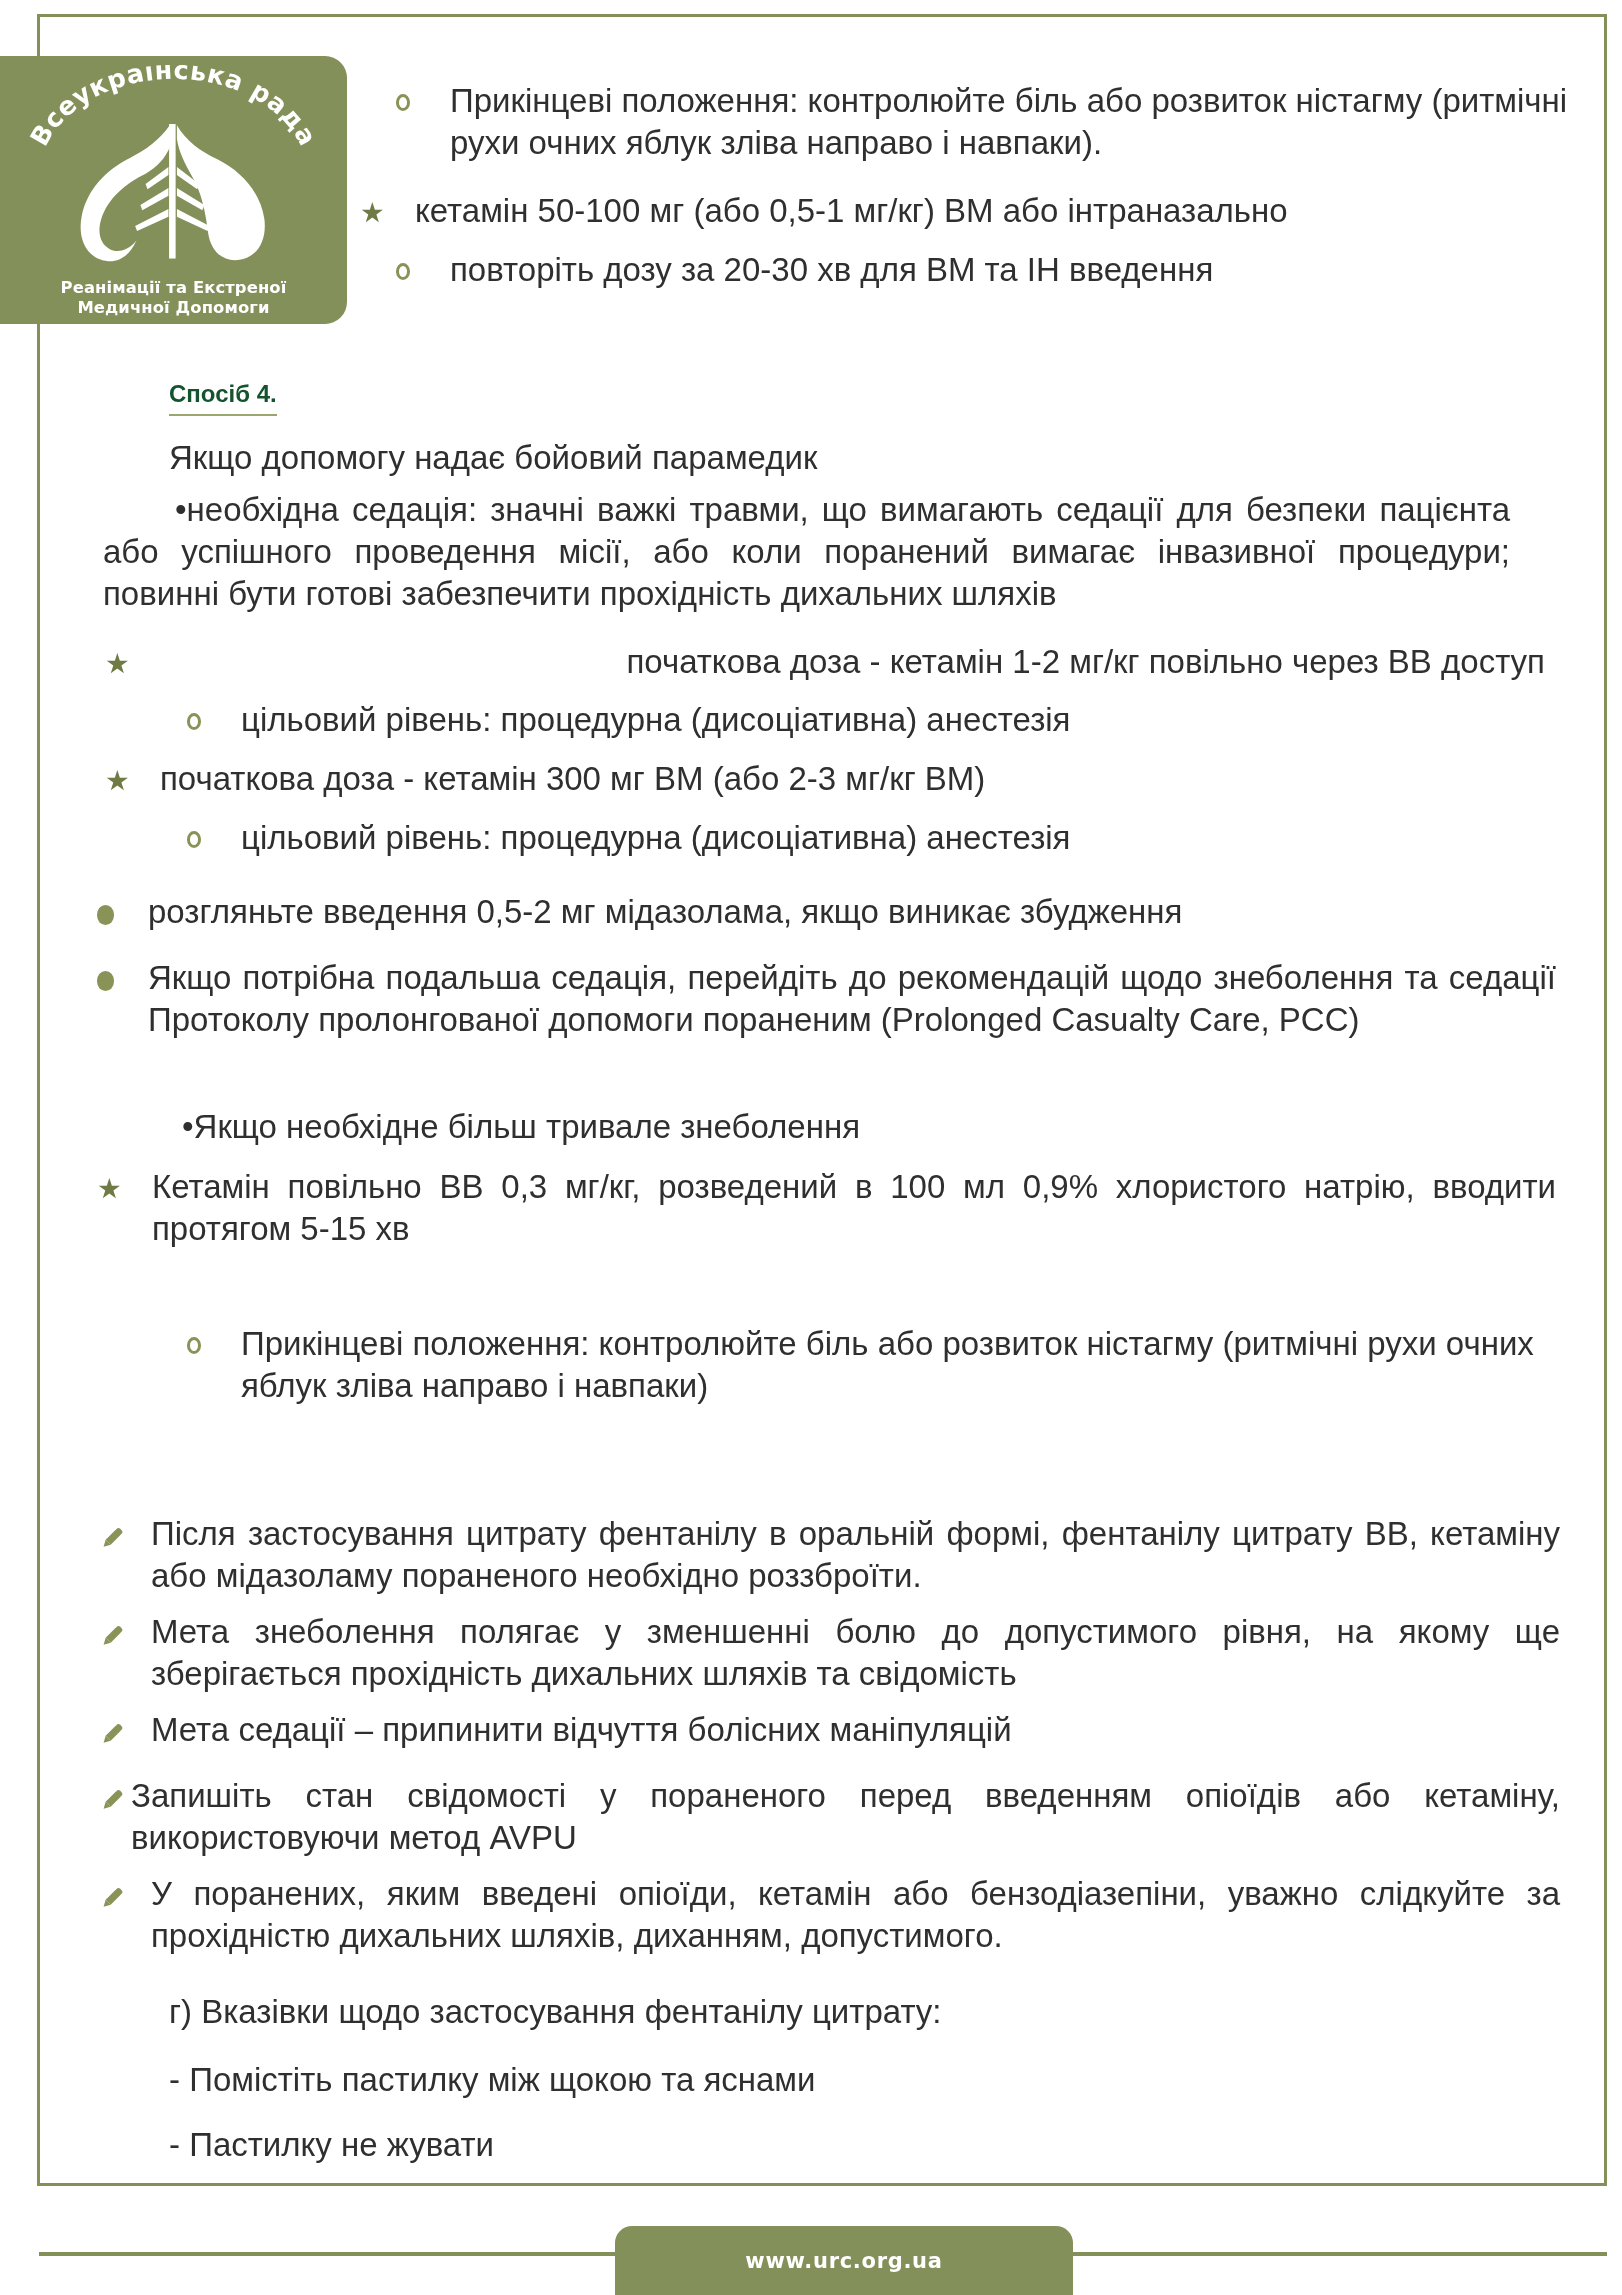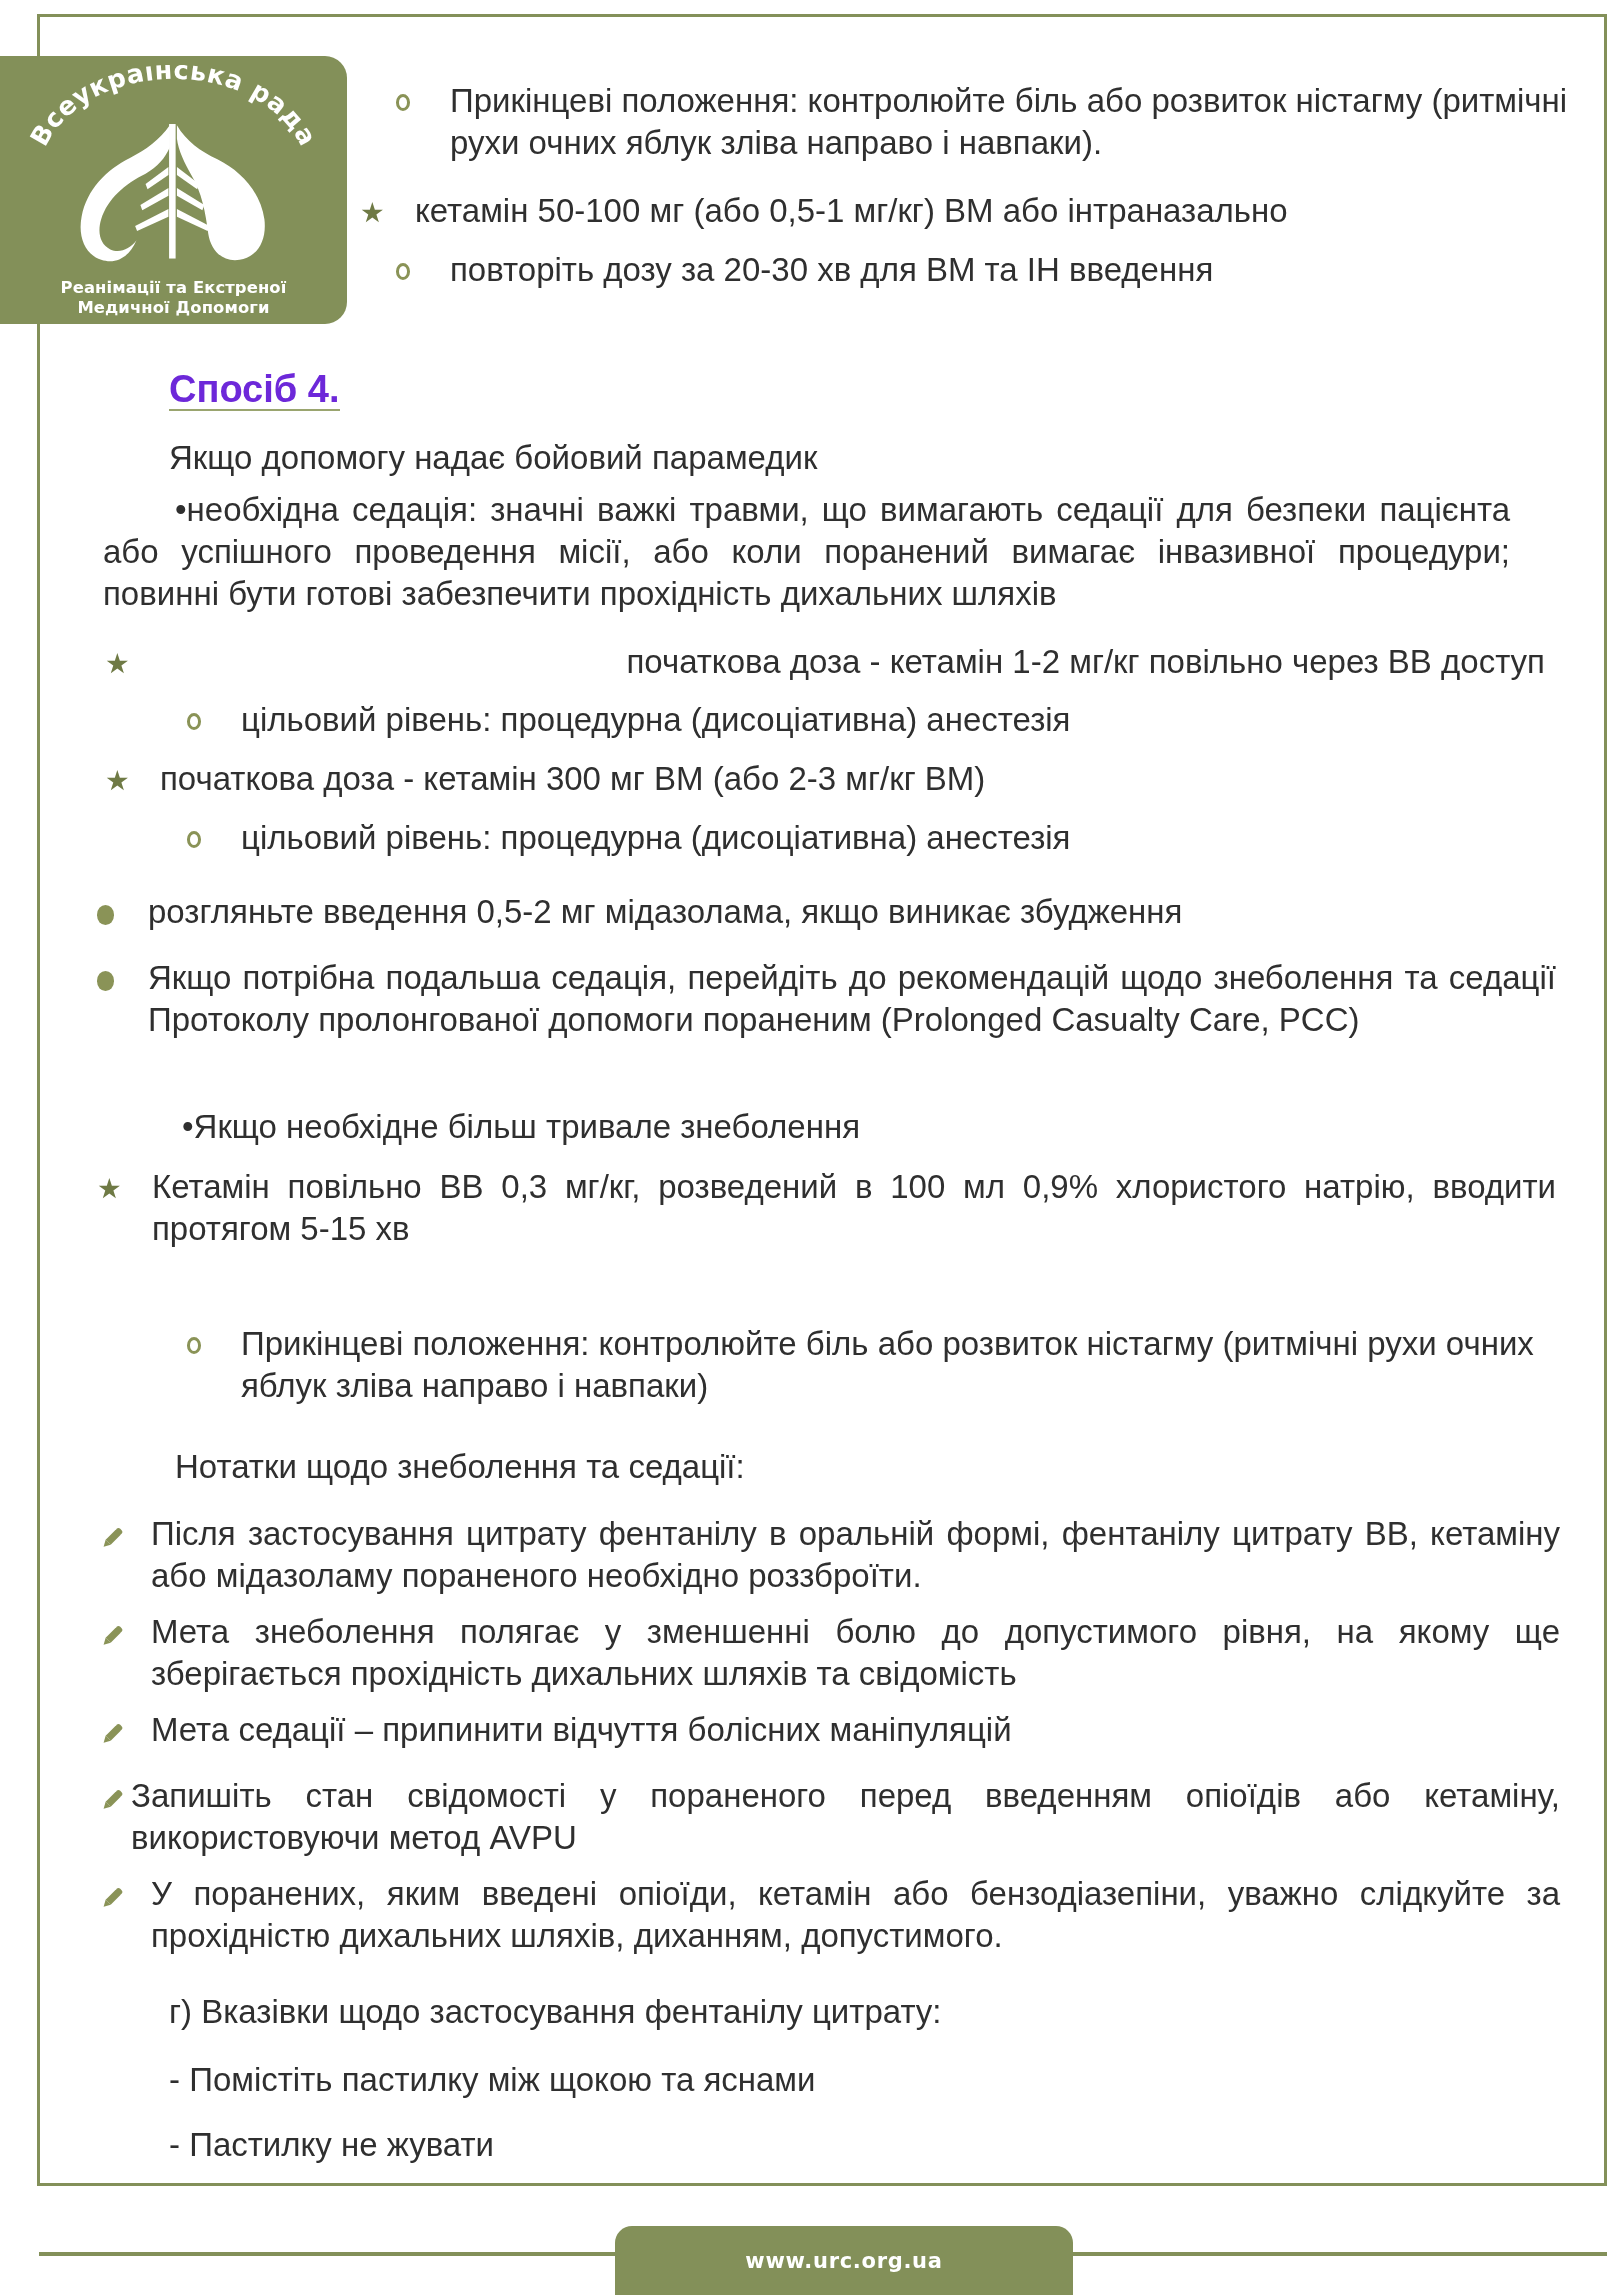--- a/index.html
+++ b/index.html
@@ -75,23 +75,23 @@
     color:#6f7a45;font-size:27.5px;line-height:27.5px;
   }
   .mk-dot{
     width:17px;height:19.6px;background:#8a9357;border-radius:50%;
   }
   .mk-pencil{width:31px;height:31px;}
 
   .justify{text-align:justify;text-justify:inter-word;}
 
   .heading-green{
-    color:#6d28d9;
+    color:#14532d;
     font-weight:bold;
-    font-size:38px;
+    font-size:24px;
     border-bottom:2.6px solid #9aa56f;
     display:inline-block;
     padding-bottom:1.3px;
     line-height:38px;
   }
 
   
   #footer-rule-left{
     position:absolute;left:39px;top:2252px;width:576px;height:3.9px;background:#839059;
   }
@@ -213,23 +213,20 @@
     <span class="mk mk-star" style="top:9.2px;left:0px;">★</span>
     <span class="tx" style="margin-left:55px;display:block;">Кетамін повільно ВВ 0,3 мг/кг, розведений в 100 мл 0,9% хлористого натрію, вводити протягом 5-15 хв</span>
   </div>
 
 
   <div class="blk" style="left:190px;top:1323px;width:1361px;">
     <span class="mk mk-circ" style="top:14.4px;left:-3.3px;"></span>
     <span class="tx" style="margin-left:51px;display:block;">Прикінцеві положення: контролюйте біль або розвиток ністагму (ритмічні рухи очних яблук зліва направо і навпаки)</span>
   </div>
 
-  <div class="blk" style="left:175px;top:1446px;width:1374px;">
-    <span class="tx">Нотатки щодо знеболення та седації:</span>
-  </div>
 
   <div class="blk justify" style="left:97px;top:1513px;width:1463px;">
     <span class="mk mk-pencil" style="top:7.9px;left:0px;">
       <svg viewBox="0 0 48 48" width="31" height="31">
           <g transform="rotate(45 24 24)">
             <rect x="19" y="6" width="11" height="8" rx="4" fill="#8a9357"></rect>
             <rect x="19" y="12" width="11" height="22" fill="#8a9357"></rect>
             <polygon points="19,34 30,34 24.5,44" fill="#8a9357"></polygon>
           </g>
         </svg>

